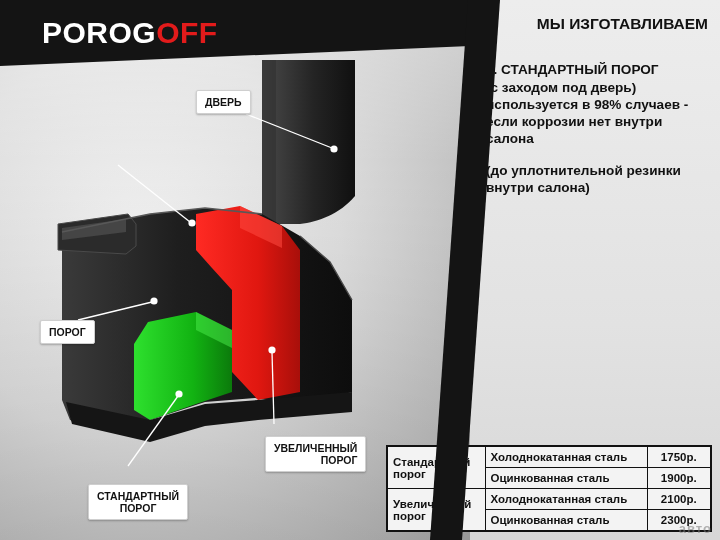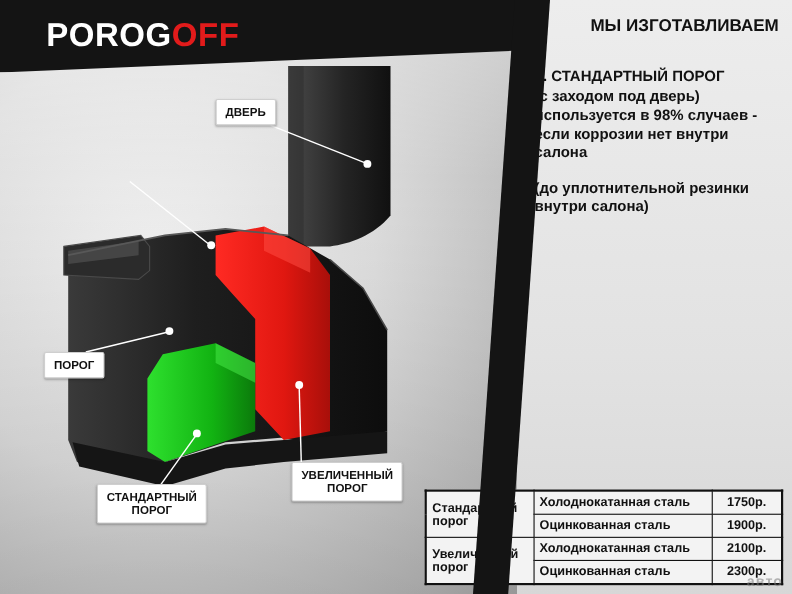--- a/index.html
+++ b/index.html
@@ -86,22 +86,22 @@
   
   .label {
     position:absolute; background:#ffffff; border:1px solid #cfcfcf;
     color:#111; font-weight:bold; font-size:10.5px; line-height:1.15;
     padding:5px 8px; text-align:center; border-radius:2px;
     box-shadow:0 1px 2px rgba(0,0,0,0.25); z-index:9; white-space:pre-line;margin-left:20px;
   }
   #lbl-door { left:176px; top:90px; }
   #lbl-seal  { left:20px; top:134px; }
   #lbl-body  { left:20px; top:320px; }
-  #lbl-std   { left:68px; top:440px; }
-  #lbl-big   { left:245px; top:420px; }
+  #lbl-std   { left:68px; top:484px; }
+  #lbl-big   { left:245px; top:436px;text-align:right; }
 </style>
 </head>
 <body>
 
 <div class="page">
 
   <div class="left-panel">
     <div class="vignette"></div>
 
     <svg class="illus" viewBox="0 0 470 540">

